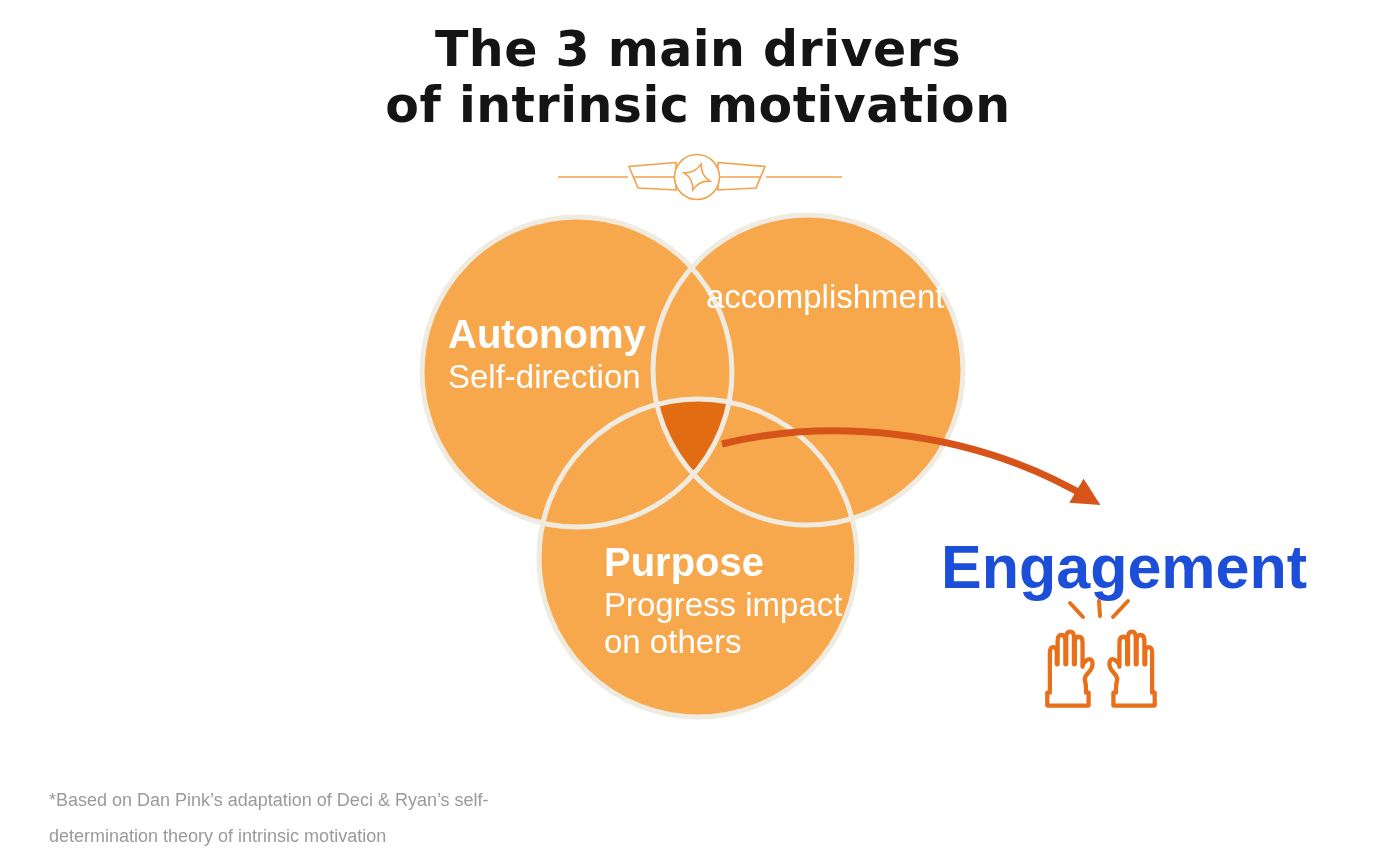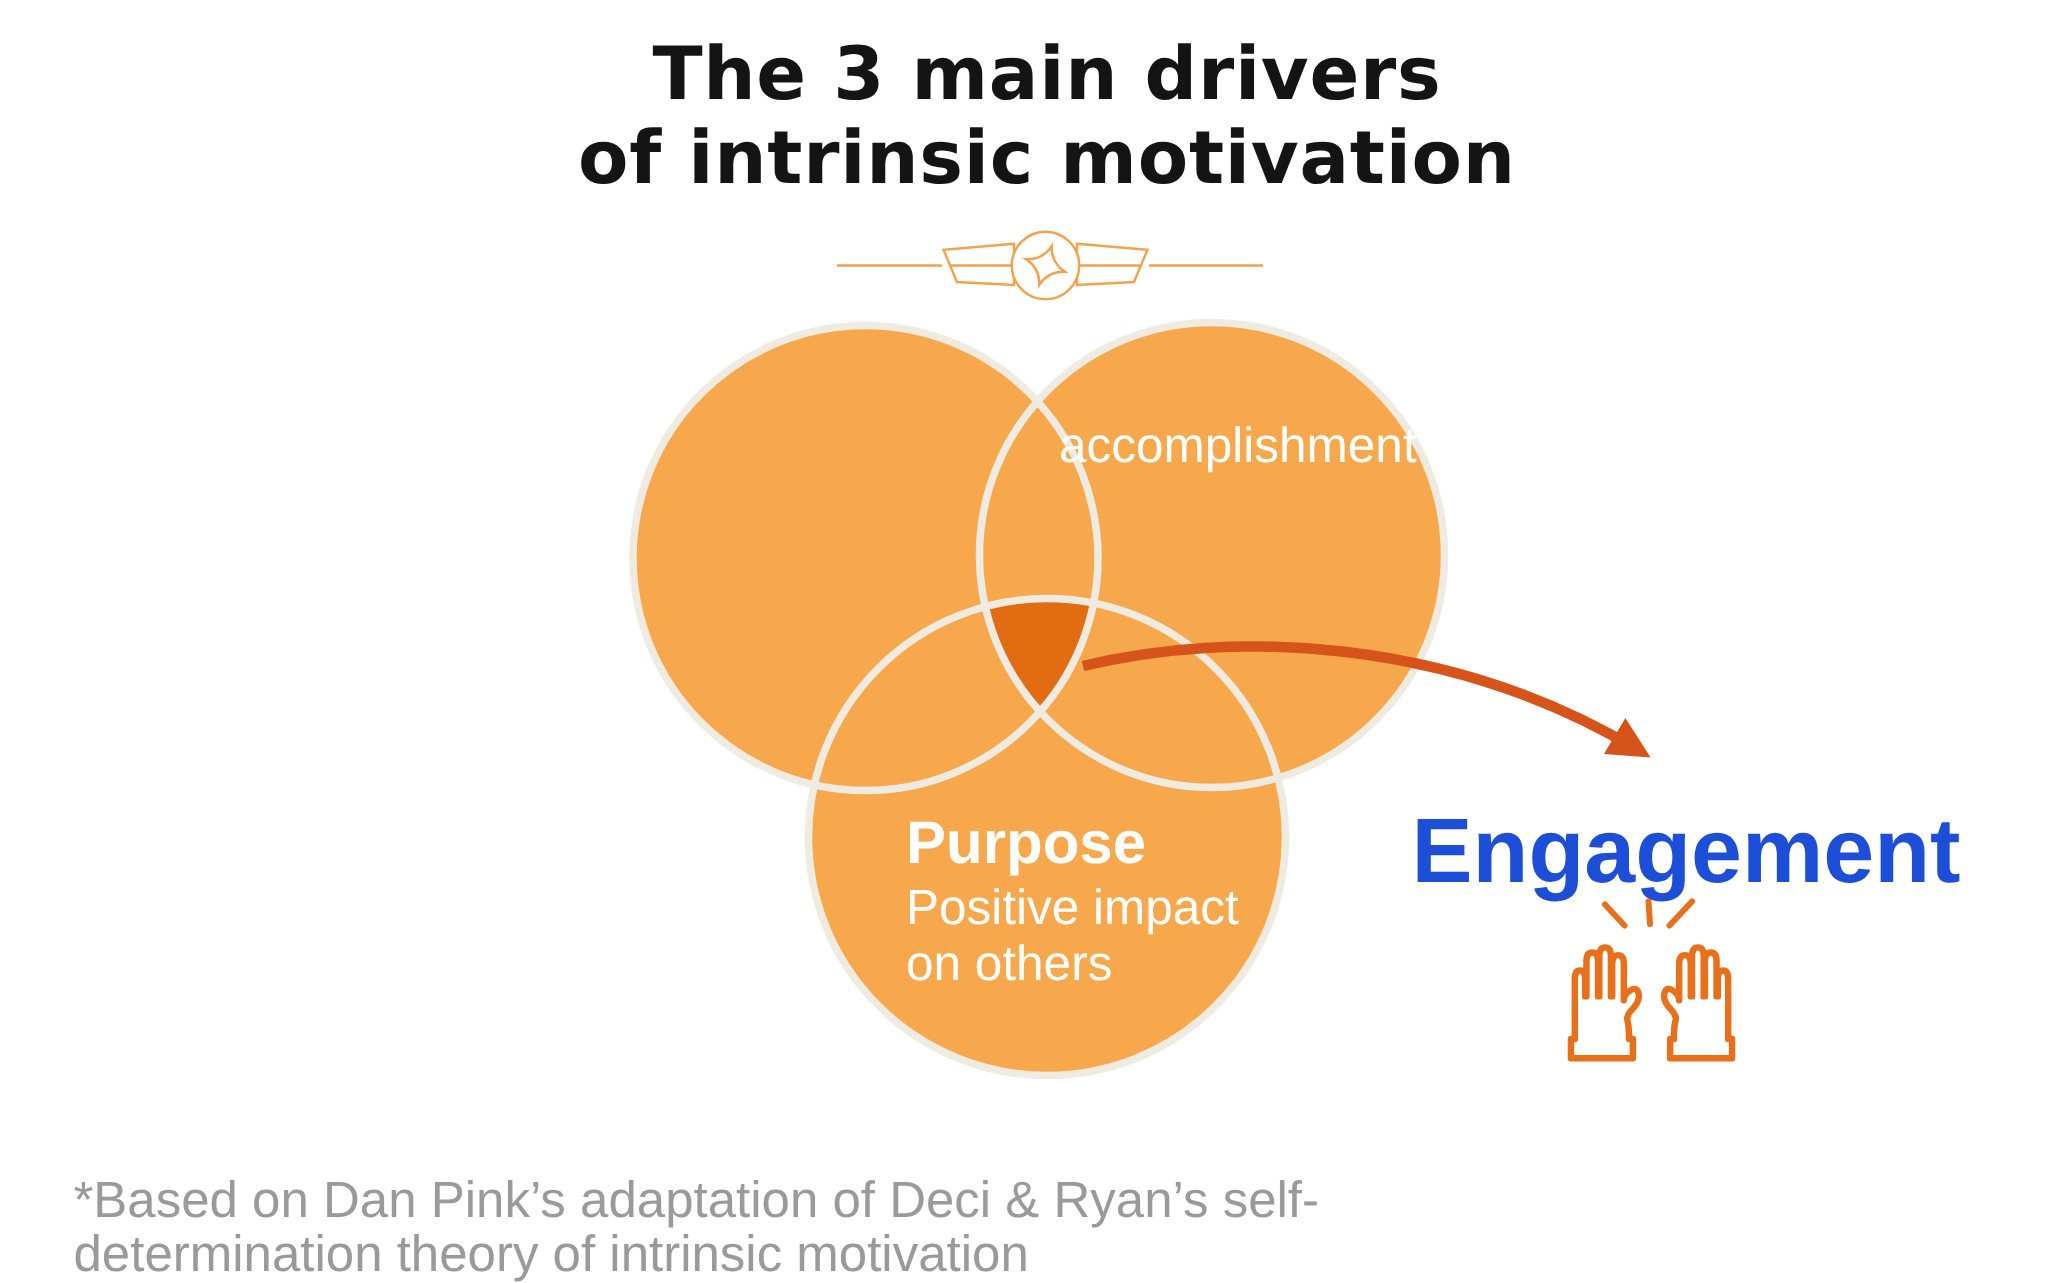--- a/index.html
+++ b/index.html
@@ -34,21 +34,21 @@
   
   .engagement{
     position:absolute;left:941px;top:536px;
     font-size:61px;font-weight:bold;color:#1d4ed8;letter-spacing:0px;
     line-height:62px;white-space:nowrap;
   }
 
   
   .footnote{
     position:absolute;left:49px;top:782px;
-    font-size:34px;line-height:36px;color:#9A9A9A;
+    font-size:18px;line-height:36px;color:#9A9A9A;
   }
   .footnote .indent{}
 </style>
 </head>
 <body>
 
 <div class="canvas">
 
   <div class="title">
     <div>The 3 main drivers</div>
@@ -93,28 +93,32 @@
 
     <g fill="none" stroke="#F0EBE0" stroke-width="5">
       <circle cx="577" cy="372" r="155"></circle>
       <circle cx="808" cy="370" r="155"></circle>
       <circle cx="698" cy="558" r="159"></circle>
     </g>
 
     <path d="M 722 444 C 820 420, 965 424, 1092 500" fill="none" stroke="#D6541A" stroke-width="7" marker-end="url(#ah)"></path>
   </svg>
 
+  <div class="vlabel lbl-autonomy">
+    <div class="h">Autonomy</div>
+    <div class="s">Self-direction</div>
+  </div>
 
   <div class="vlabel lbl-mastery">
     <div class="s">accomplishment</div>
   </div>
 
   <div class="vlabel lbl-purpose">
     <div class="h">Purpose</div>
-    <div class="s">Positive impact</div>
+    <div class="s">Progress impact</div>
     <div class="s">on others</div>
   </div>
 
   <div class="engagement">Engagement</div>
 
   <svg class="hands" viewBox="1030 592 140 122">
     <g fill="none" stroke="#E8701A" stroke-width="4" stroke-linecap="round">
       <line x1="1070" y1="603" x2="1083" y2="617"></line>
       <line x1="1099" y1="601" x2="1100" y2="616"></line>
       <line x1="1113" y1="617" x2="1128" y2="601"></line>

